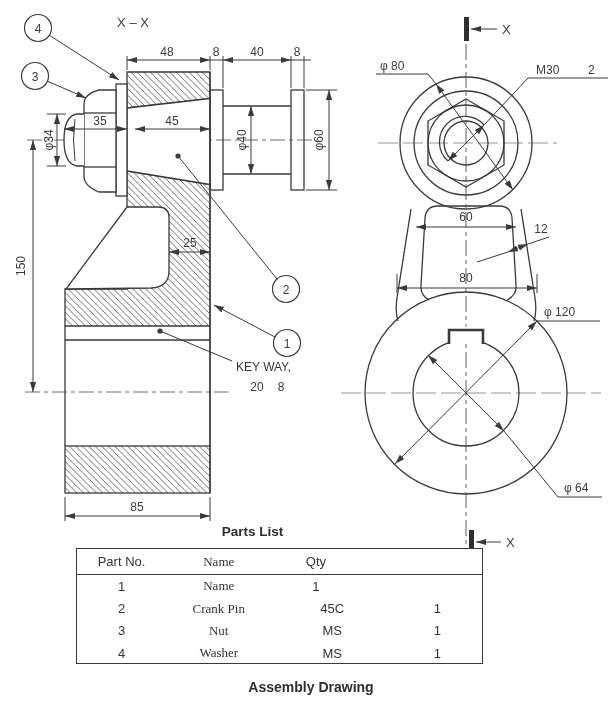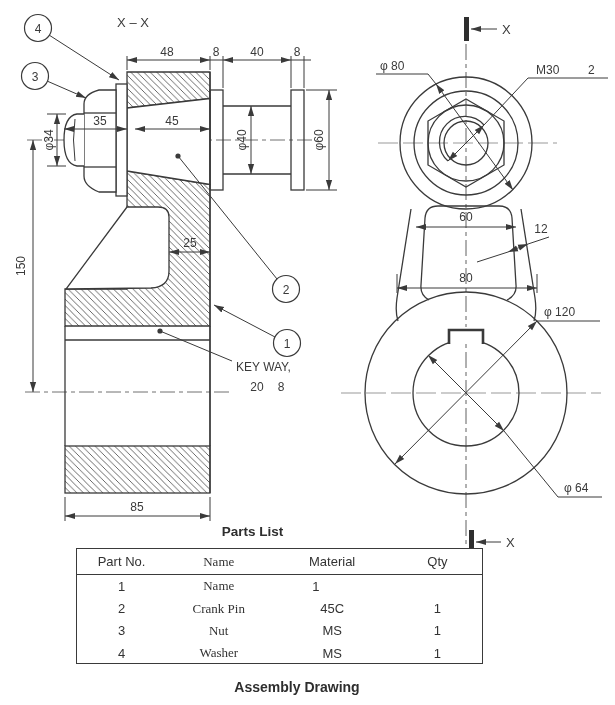--- a/index.html
+++ b/index.html
@@ -10,21 +10,21 @@
   svg text.t13{font-size:13px;}
   svg text.mid{text-anchor:middle;}
   .parts-title{position:absolute;left:48px;top:524px;width:409px;text-align:center;
                font-size:13.5px;font-weight:bold;color:#2e2e2e;}
   .parts-table{position:absolute;left:48px;top:548px;width:407px;height:116px;
                border:1.4px solid #3a3a3a;box-sizing:border-box;background:#fff;margin-left:28px;}
   .pt-row{display:flex;align-items:center;height:22.4px;}
   .pt-row.head{height:25px;border-bottom:1.3px solid #3a3a3a;}
   .pt-cell{text-align:center;font-size:13px;color:#333;}
   .c0{width:22%;} .c1{width:26%;font-family:Liberation Serif, serif;} .c2{width:30%;} .c3{width:22%;}
-  .caption{position:absolute;left:87px;top:679px;width:420px;text-align:center;
+  .caption{position:absolute;left:101px;top:679px;width:420px;text-align:center;
            font-size:14px;font-weight:bold;color:#2e2e2e;}
 </style>
 </head>
 <body>
 
 <div class="page">
 
 <svg width="615" height="705" viewBox="0 0 615 705">
   <defs>
     <pattern id="hatch" patternUnits="userSpaceOnUse" width="6.5" height="6.5">
@@ -232,21 +232,20 @@
     <text class="t13" x="506" y="547">X</text>
   </g>
 </svg>
 
   <div class="parts-title">Parts List</div>
 
   <div class="parts-table">
     <div class="pt-row head">
       <div class="pt-cell c0">Part No.</div>
       <div class="pt-cell c1">Name</div>
-      <div class="pt-cell c2">Material</div>
       <div class="pt-cell c3">Qty</div>
     </div>
     <div class="pt-row">
       <div class="pt-cell c0">1</div>
       <div class="pt-cell c1">Name</div>
       <div class="pt-cell c3">1</div>
     </div>
     <div class="pt-row">
       <div class="pt-cell c0">2</div>
       <div class="pt-cell c1">Crank Pin</div>

